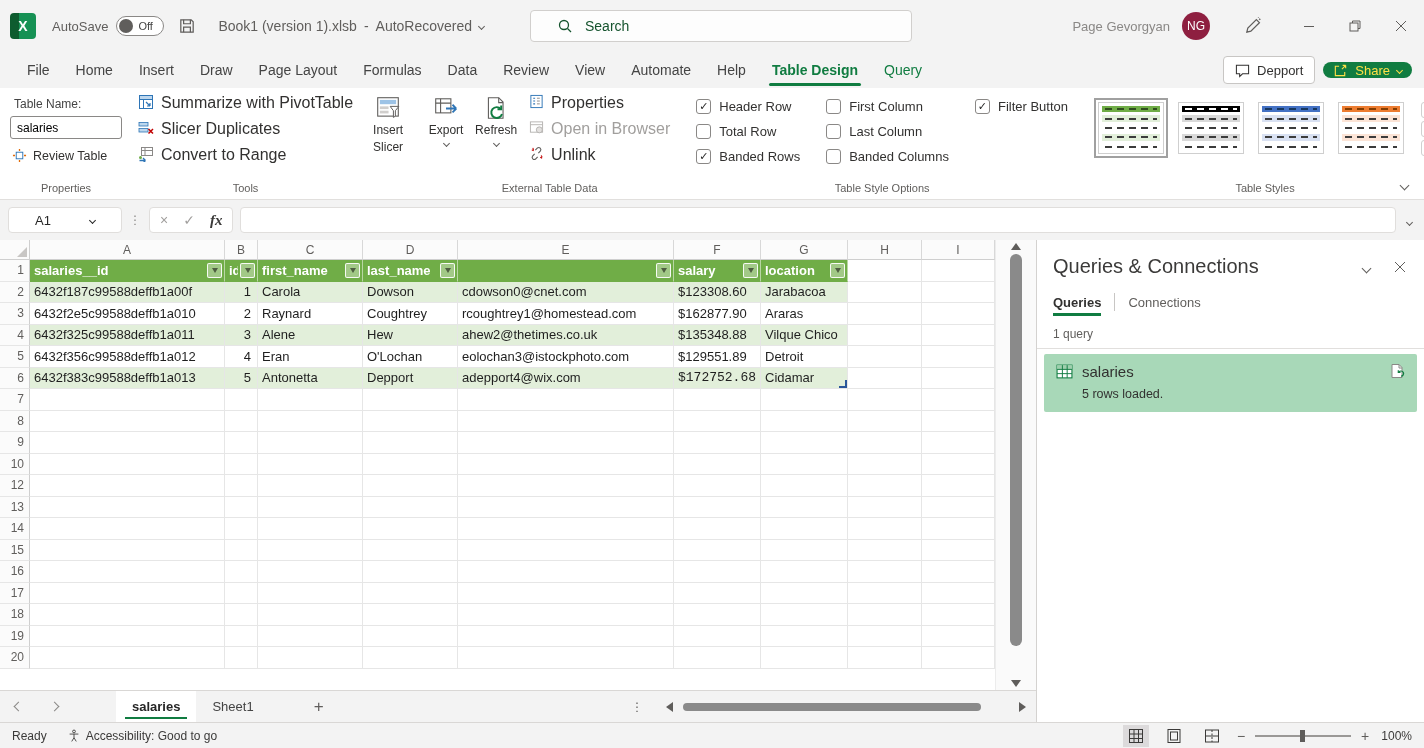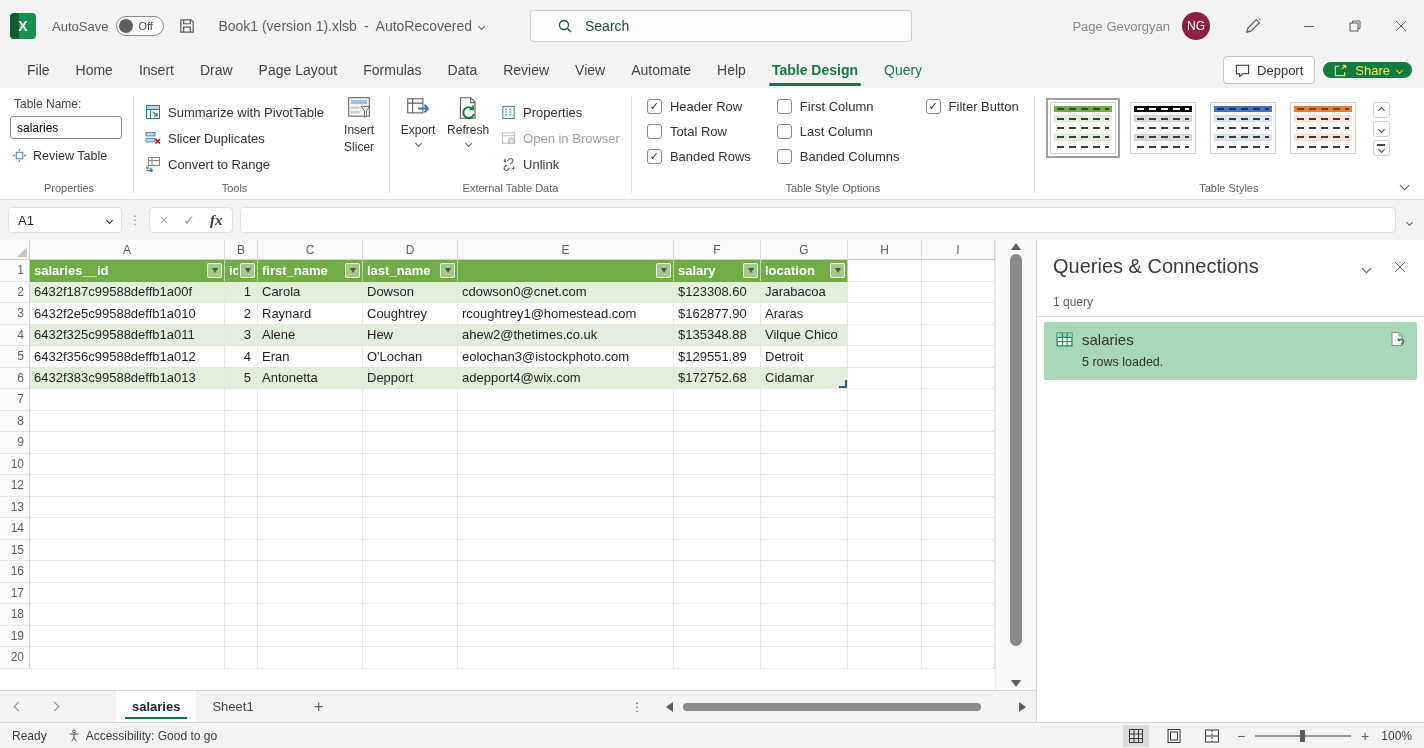--- a/index.html
+++ b/index.html
@@ -42,21 +42,21 @@
   .chv.sm { width:5px; height:5px; }
   .chv.up { transform:rotate(-135deg); }
   .chv.left { transform:rotate(135deg); }
   .chv.right { transform:rotate(-45deg); }
 
   .props { width:124px; padding:2px 2px 0 4px; }
   .tn-label { font-size:12px; color:#444; margin:3px 0 5px 4px; }
   .tn-input { width:112px; height:23px; border:1px solid #8a8886; border-radius:3px; font-size:12px; padding:0 6px; background:#fff; font-family:"Liberation Sans",sans-serif; }
   .resize-row { display:flex; align-items:center; gap:6px; margin-top:9px; font-size:12.5px; padding-left:2px; color:#323130; }
 
-  .srow { display:flex; align-items:flex-end; gap:7px; height:26px; padding:0 8px; font-size:13px; color:#323130; white-space:nowrap; }
+  .srow { display:flex; align-items:flex-start; gap:7px; height:26px; padding:0 8px; font-size:16px; color:#323130; white-space:nowrap; }
   .srow.disabled { color:#a19f9d; }
 
   .bigbtn { width:50px; display:flex; flex-direction:column; align-items:center; padding-top:3px; font-size:12px; color:#323130; gap:2px; text-align:center; line-height:1.25; }
   .bigbtn .chev-d { color:#605e5c; margin-top:1px; }
 
   .opts { display:flex; padding:7px 12px 0 12px; gap:26px; }
   .optcol { display:flex; flex-direction:column; gap:10px; }
   .opt { display:flex; align-items:center; gap:8px; font-size:13px; color:#323130; white-space:nowrap; }
   .cb { width:15px; height:15px; border:1px solid #8a8886; border-radius:3px; background:#fff; font-size:11px; display:flex; align-items:center; justify-content:center; color:#262626; flex:none; }
   .cb.checked::before { content:"✓"; }
@@ -67,21 +67,21 @@
   .sw-row { flex:1; position:relative; }
   .sw-row::after { content:""; position:absolute; left:3px; right:3px; top:50%; margin-top:-1px; height:2px;
     background:repeating-linear-gradient(90deg, var(--dash,#3c3c3c) 0 7px, transparent 7px 12px); }
   .gal-scroll { display:flex; flex-direction:column; gap:3px; margin-left:2px; }
   .gal-btn { width:17px; height:16px; border:1px solid #d0d0d0; border-radius:3px; background:#fff; display:flex; align-items:center; justify-content:center; color:#444; }
   .gal-btn .bar { width:8px; height:1.5px; background:#444; margin-bottom:1px; }
   .ribbon-collapse { position:absolute; right:16px; bottom:6px; color:#605e5c; }
 
   
   .formularow { height:40px; background:#f3f3f3; display:flex; align-items:center; padding:0 8px; gap:7px; }
-  .namebox { width:114px; height:26px; background:#fff; border:1px solid #e0dedc; border-radius:4px; display:flex; align-items:center; justify-content:space-between; padding:0 9px; font-size:13px; color:#262626; }
+  .namebox { width:114px; height:26px; background:#fff; border:1px solid #e0dedc; border-radius:4px; display:flex; align-items:center; justify-content:space-between; padding:0 26px; font-size:13px; color:#262626; }
   .fdots { color:#8a8886; font-size:12px; letter-spacing:1px; }
   .fbtns { height:26px; background:#fff; border:1px solid #e0dedc; border-radius:4px; display:flex; align-items:center; padding:0 10px; gap:15px; color:#a19f9d; font-size:14px; }
   .fx { font-style:italic; font-family:"Liberation Serif",serif; color:#3b3a39; font-size:15px; font-weight:bold; }
   .finput { flex:1; height:26px; background:#fff; border:1px solid #e0dedc; border-radius:4px; }
   .f-expand { color:#605e5c; padding:0 4px; }
 
   
   .main { display:flex; height:482px; }
   .grid-section { width:1036px; display:flex; flex-direction:column; background:#fff; }
   .grid-canvas { height:450px; display:flex; overflow:hidden; }
@@ -572,21 +572,21 @@
               <div class="c" style="width: 74px;"></div>
               <div class="c" style="width: 73px;"></div>
             </div>
             <div class="grow">
               <div class="rn">6</div>
               <div class="c band" style="width: 195px;">6432f383c99588deffb1a013</div>
               <div class="c band num" style="width: 33px;">5</div>
               <div class="c band" style="width: 105px;">Antonetta</div>
               <div class="c band" style="width: 95px;">Depport</div>
               <div class="c band" style="width: 216px;">adepport4@wix.com</div>
-              <div class="c band" style="width: 87px;">$172752.68</div>
+              <div class="c band" style="width: 87px; font-family: Liberation Mono, monospace;">$172752.68</div>
               <div class="c band rsz" style="width: 87px;">Cidamar</div>
               <div class="c" style="width: 74px;"></div>
               <div class="c" style="width: 73px;"></div>
             </div>
             <div class="grow">
               <div class="rn">7</div>
               <div class="c" style="width: 195px;"></div>
               <div class="c" style="width: 33px;"></div>
               <div class="c" style="width: 105px;"></div>
               <div class="c" style="width: 95px;"></div>
@@ -778,20 +778,25 @@
     <div class="pane-head">
       <span class="pane-title">Queries &amp; Connections</span>
       <span class="pane-icons">
         <span><span class="chv"></span></span>
         <span>
           <svg width="12" height="12" viewBox="0 0 12 12" stroke="currentColor">
               <path d="M1 1l10 10M11 1L1 11"></path>
             </svg>
         </span>
       </span>
+    </div>
+    <div class="pane-tabs">
+      <span class="ptab active">Queries</span>
+      <span class="ptab-sep"></span>
+      <span class="ptab">Connections</span>
     </div>
     <div class="pane-count">1 query</div>
     <div class="query-item">
       <div class="qi-left">
         <div class="qi-name-row">
           <svg width="17" height="17" viewBox="0 0 16 16" fill="none">
               <rect x="1" y="2" width="14" height="12" fill="#fff" stroke="#107C41"></rect>
               <rect x="1" y="2" width="14" height="4" fill="#9fd0ae"></rect>
               <path d="M1 6h14M1 10h14M6 2v12M10.5 2v12" stroke="#107C41" stroke-width=".9"></path>
             </svg>

